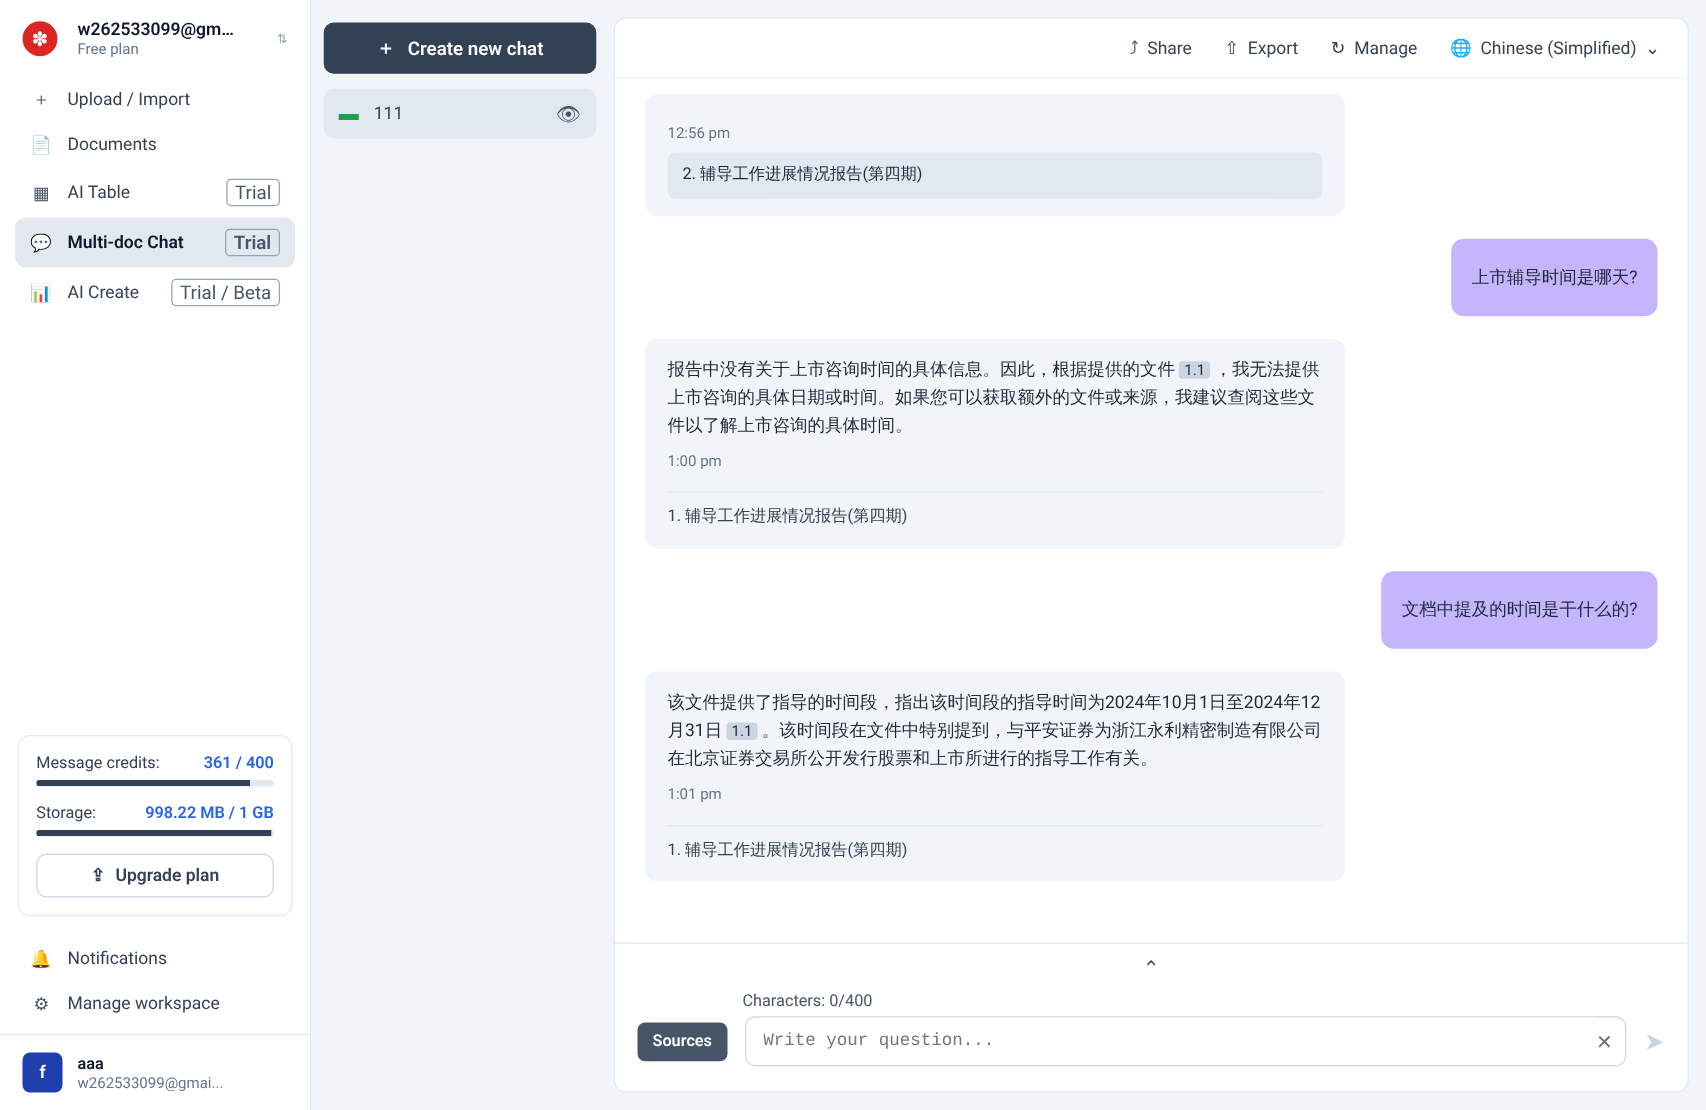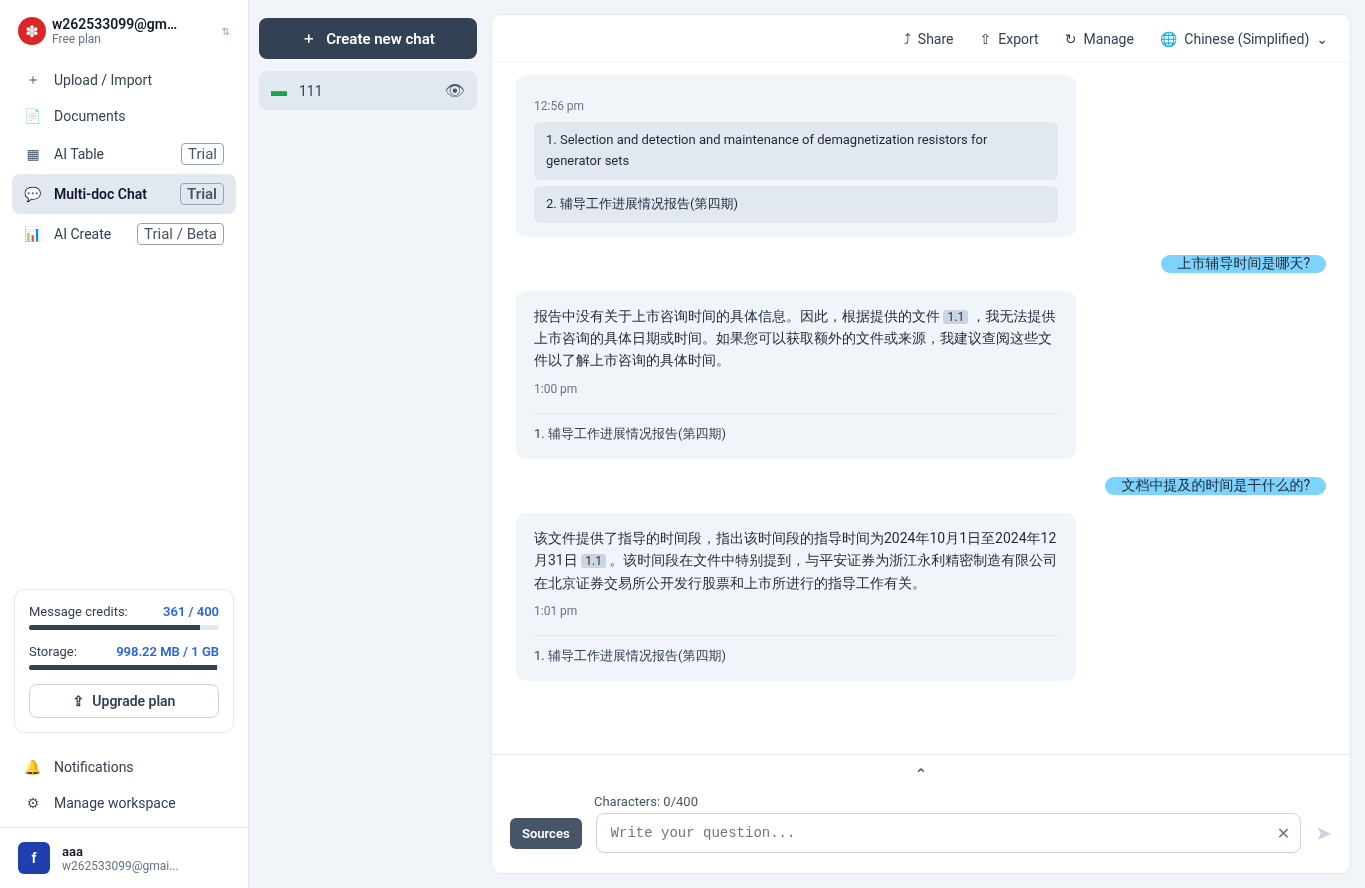--- a/index.html
+++ b/index.html
@@ -1,18 +1,18 @@
 <!DOCTYPE html>
 <html><head>
 <meta charset="utf-8">
 <style>
 * { margin:0; padding:0; box-sizing:border-box; font-family:-apple-system,BlinkMacSystemFont,"Segoe UI",Roboto,sans-serif; }
 body { width:1365px; height:888px; background:#f1f5f9; display:flex; overflow:hidden; color:#334155; }
 .sidebar { width:249px; background:#fff; display:flex; flex-direction:column; border-right:1px solid #e2e8f0; }
-.sb-head { padding:16px 18px 10px; display:flex; align-items:center; gap:6px; }
+.sb-head { padding:16px 18px 10px; display:flex; align-items:center; gap:16px; }
 .logo { width:28px; height:28px; background:#dc2626; border-radius:50%; position:relative; flex-shrink:0; }
 .logo::after{content:"✽";color:#fff;position:absolute;inset:0;display:flex;align-items:center;justify-content:center;font-size:16px;}
 .sb-email { font-size:14px; font-weight:600; color:#0f172a; white-space:nowrap; overflow:hidden; text-overflow:ellipsis; }
 .sb-plan { font-size:12px; color:#64748b; }
 .sb-chev { color:#94a3b8; font-size:10px; }
 .nav { padding:6px 12px; }
 .nav-item { display:flex; align-items:center; gap:12px; padding:9px 12px; border-radius:8px; cursor:pointer; font-size:14px; color:#334155; }
 .nav-item.active { background:#e2e8f0; font-weight:600; color:#0f172a; }
 .nav-icon { width:18px; height:18px; display:flex; align-items:center; justify-content:center; color:#475569; flex-shrink:0; }
 .badge { margin-left:auto; font-size:15px; border:1px solid #94a3b8; color:#475569; padding:1px 6px; border-radius:4px; }
@@ -34,21 +34,21 @@
 .chat-item .title { flex:1; font-size:14px; color:#334155; }
 .chat-item .eye { color:#475569; }
 .main { flex:1; display:flex; flex-direction:column; background:#fff; margin:14px 14px 14px 4px; border-radius:10px; border:1px solid #e2e8f0; }
 .topbar { height:48px; display:flex; justify-content:flex-end; align-items:center; gap:26px; padding:0 22px; border-bottom:1px solid #f1f5f9; }
 .tb-item { display:flex; align-items:center; gap:7px; font-size:14px; color:#334155; cursor:pointer; }
 .messages { flex:1; overflow-y:auto; padding:12px 24px 20px 24px; display:flex; flex-direction:column; gap:18px; }
 .msg-ai { background:#f1f5f9; border-radius:10px; padding:14px 18px; max-width:560px; font-size:14px; line-height:1.6; color:#1e293b; }
 .msg-ai .time { font-size:12px; color:#64748b; margin-top:8px; }
 .msg-ai .srcline { margin-top:14px; padding-top:10px; border-top:1px solid #e2e8f0; font-size:13px; color:#334155; }
 .doclist .doc { background:#e2e8f0; padding:8px 12px; border-radius:6px; margin-top:6px; font-size:13px; color:#1e293b; }
-.msg-user { align-self:flex-end; background:#7dd3fc; border-radius:10px; padding:0 16px; font-size:14px; color:#1e293b; }
+.msg-user { align-self:flex-end; background:#c4b5fd; border-radius:10px; padding:22px 16px; font-size:14px; color:#1e293b; }
 .ref-chip { background:#cbd5e1; padding:0 4px; border-radius:3px; font-size:12px;margin-top:21px; }
 .composer { border-top:1px solid #e2e8f0; padding:6px 18px 20px; }
 .expand { text-align:center; color:#475569; cursor:pointer; padding:4px; }
 .char { text-align:left; font-size:13px; color:#475569; margin:6px 0 4px 84px; }
 .inputrow { display:flex; align-items:center; gap:14px; }
 .src-btn { background:#475569; color:#fff; border:none; padding:8px 12px; border-radius:6px; font-size:13px; font-weight:600; cursor:pointer; }
 .inputwrap { flex:1; display:flex; align-items:center; border:1px solid #cbd5e1; border-radius:8px; padding:0 10px; }
 .inputwrap input { flex:1; border:none; outline:none; padding:11px 4px; font-size:14px; color:#334155;font-family:Liberation Mono, monospace; }
 .clear-x { color:#64748b; cursor:pointer; font-size:16px; }
 .send { color:#cbd5e1; font-size:20px; cursor:pointer; }
@@ -167,21 +167,20 @@
       <span>🌐</span>
       <span>Chinese (Simplified)</span>
       <span>⌄</span>
     </div>
   </div>
 
   <div class="messages" id="messages">
       <div class="msg-ai">
         <div class="time">12:56 pm</div>
         <div class="doclist">
-          <div class="doc">1. Selection and detection and maintenance of demagnetization resistors for generator sets</div>
           <div class="doc">2. 辅导工作进展情况报告(第四期)</div>
         </div>
       </div>
       <div class="msg-user">上市辅导时间是哪天?</div>
       <div class="msg-ai"><span>报告中没有关于上市咨询时间的具体信息。因此，根据提供的文件 </span><span class="ref-chip">1.1</span><span> ，我无法提供上市咨询的具体日期或时间。如果您可以获取额外的文件或来源，我建议查阅这些文件以了解上市咨询的具体时间。</span><div class="time">1:00 pm</div><div class="srcline">1. 辅导工作进展情况报告(第四期)</div></div>
       <div class="msg-user">文档中提及的时间是干什么的?</div>
       <div class="msg-ai"><span>该文件提供了指导的时间段，指出该时间段的指导时间为2024年10月1日至2024年12月31日 </span><span class="ref-chip">1.1</span><span> 。该时间段在文件中特别提到，与平安证券为浙江永利精密制造有限公司在北京证券交易所公开发行股票和上市所进行的指导工作有关。</span><div class="time">1:01 pm</div><div class="srcline">1. 辅导工作进展情况报告(第四期)</div></div>
     </div>
 
   <div class="composer">

